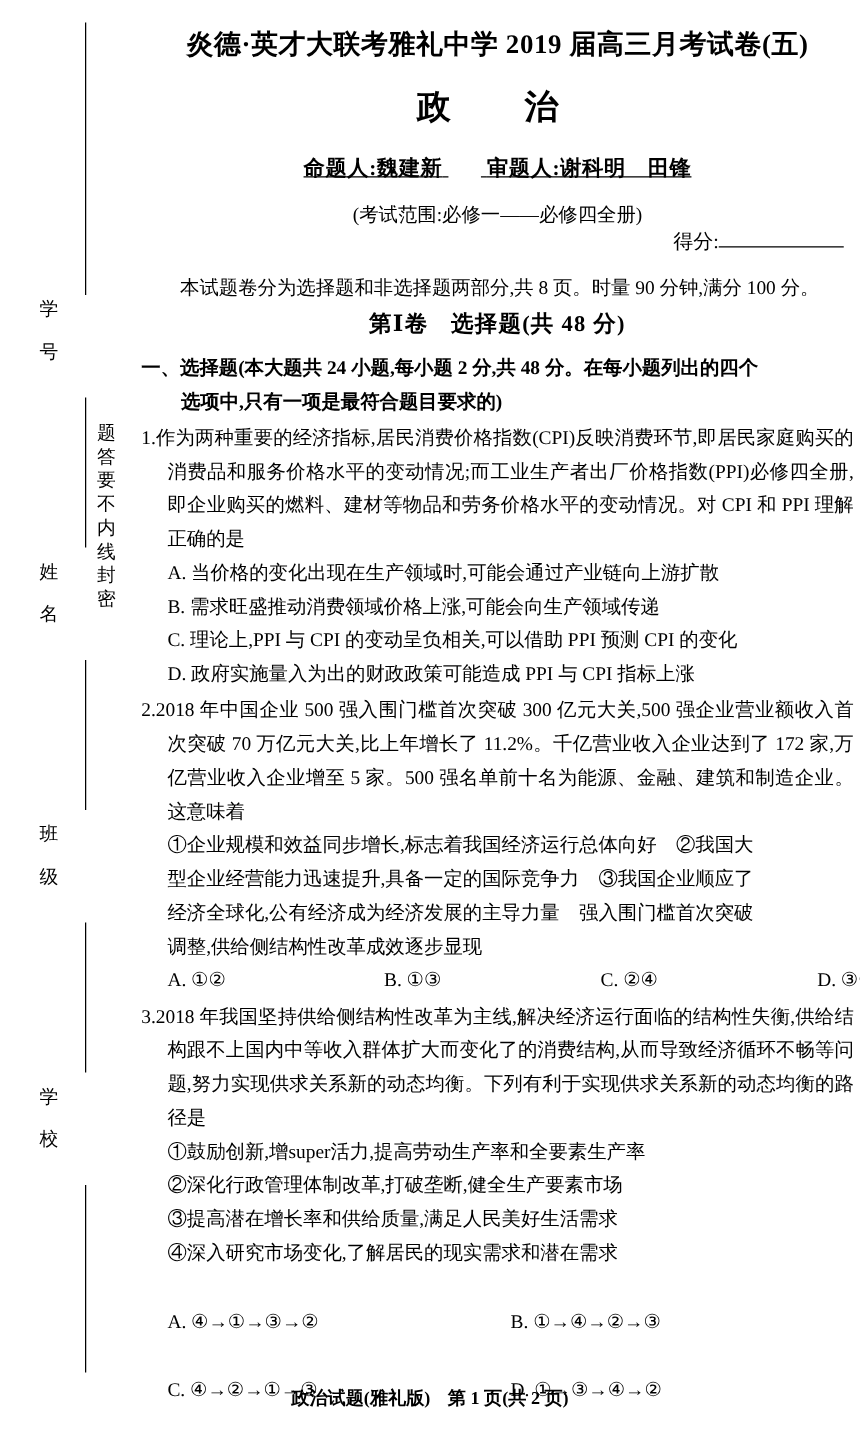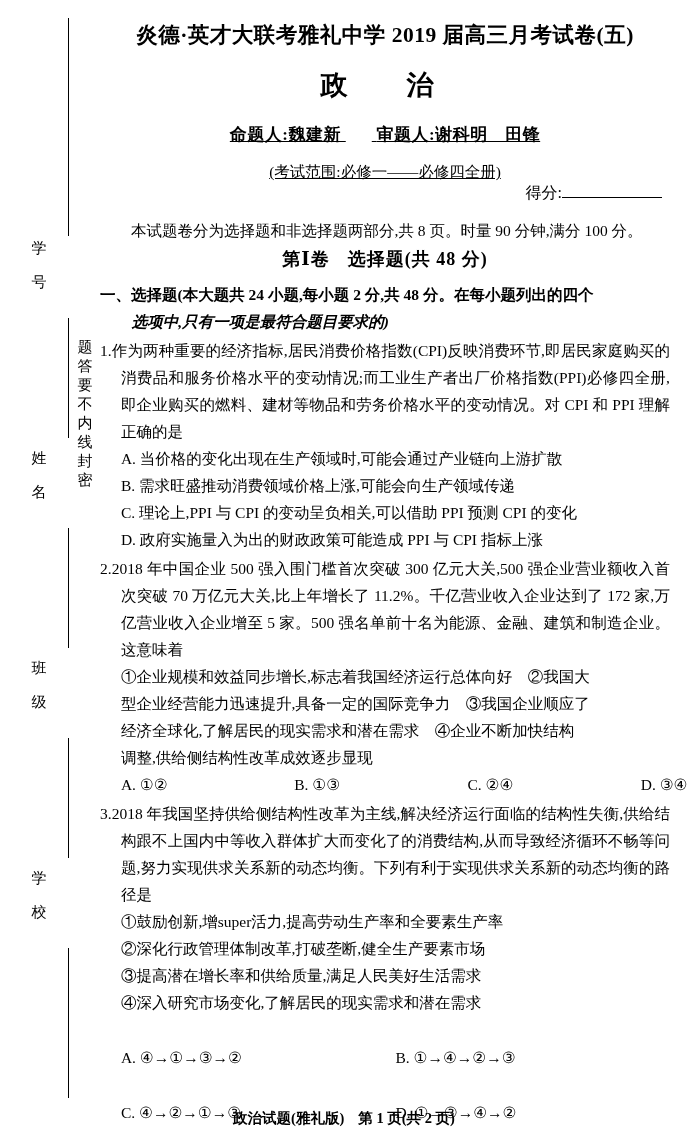--- a/index.html
+++ b/index.html
@@ -54,21 +54,21 @@
     width: 22px;
     text-align: center;
     font-size: 15px;
     line-height: 19px;
   }
   .col-right span { display: block; }
 
   
   .body {
     position: absolute;
-    left: 100px;
+    left: 113px;
     top: 16px;
     width: 570px;
   }
   .title-main {
     font-family: "Liberation Serif", "DejaVu Serif", serif;
     font-weight: bold;
     font-size: 21.5px;
     text-align: center;
     letter-spacing: 0.5px;
     white-space: nowrap;
@@ -87,21 +87,20 @@
     text-align: center;
     margin-top: 20px;
     letter-spacing: 0.5px;
     text-decoration: underline;
   }
   .authors .gap { display: inline-block; width: 26px; }
   .scope {
     font-size: 15.5px;
     text-align: center;
     margin-top: 16px;
-    text-decoration: underline;
   }
   .score-line {
     font-size: 16px;
     text-align: right;
     margin-top: 0;
     padding-right: 8px;
   }
   .score-line .blank {
     display: inline-block;
     width: 100px;
@@ -126,21 +125,20 @@
   .sec-head {
     font-size: 15.5px;
     line-height: 27px;
     margin-top: 10px;
     text-align: justify;
   }
   .sec-head b { font-weight: bold; }
   .sec-head .ind2 {
     display: block;
     padding-left: 2.05em;
-    font-style: italic;
   }
   .q {
     font-size: 15.5px;
     line-height: 27px;
     margin-top: 2px;
     text-align: justify;
   }
   .q .hang {
     display: block;
     padding-left: 1.35em;
@@ -255,21 +253,21 @@
       <span class="sub">A. 当价格的变化出现在生产领域时,可能会通过产业链向上游扩散</span>
       <span class="sub">B. 需求旺盛推动消费领域价格上涨,可能会向生产领域传递</span>
       <span class="sub">C. 理论上,PPI 与 CPI 的变动呈负相关,可以借助 PPI 预测 CPI 的变化</span>
       <span class="sub">D. 政府实施量入为出的财政政策可能造成 PPI 与 CPI 指标上涨</span>
     </div>
 
     <div class="q">
       <span class="hang"><span>2.</span><span>2018 年中国企业 500 强入围门槛首次突破 300 亿元大关,500 强企业营业额收入首次突破 70 万亿元大关,比上年增长了 11.2%。千亿营业收入企业达到了 172 家,万亿营业收入企业增至 5 家。500 强名单前十名为能源、金融、建筑和制造企业。这意味着</span></span>
       <span class="sub">①企业规模和效益同步增长,标志着我国经济运行总体向好　②我国大</span>
       <span class="sub">型企业经营能力迅速提升,具备一定的国际竞争力　③我国企业顺应了</span>
-      <span class="sub">经济全球化,了解居民的现实需求和潜在需求　④企业不断加快结构</span>
+      <span class="sub">经济全球化,公有经济成为经济发展的主导力量　强入围门槛首次突破</span>
       <span class="sub">调整,供给侧结构性改革成效逐步显现</span>
     </div>
     <div class="opt-row">
       <div>A. ①②</div>
       <div>B. ①③</div>
       <div>C. ②④</div>
       <div>D. ③④</div>
     </div>
 
     <div class="q">

